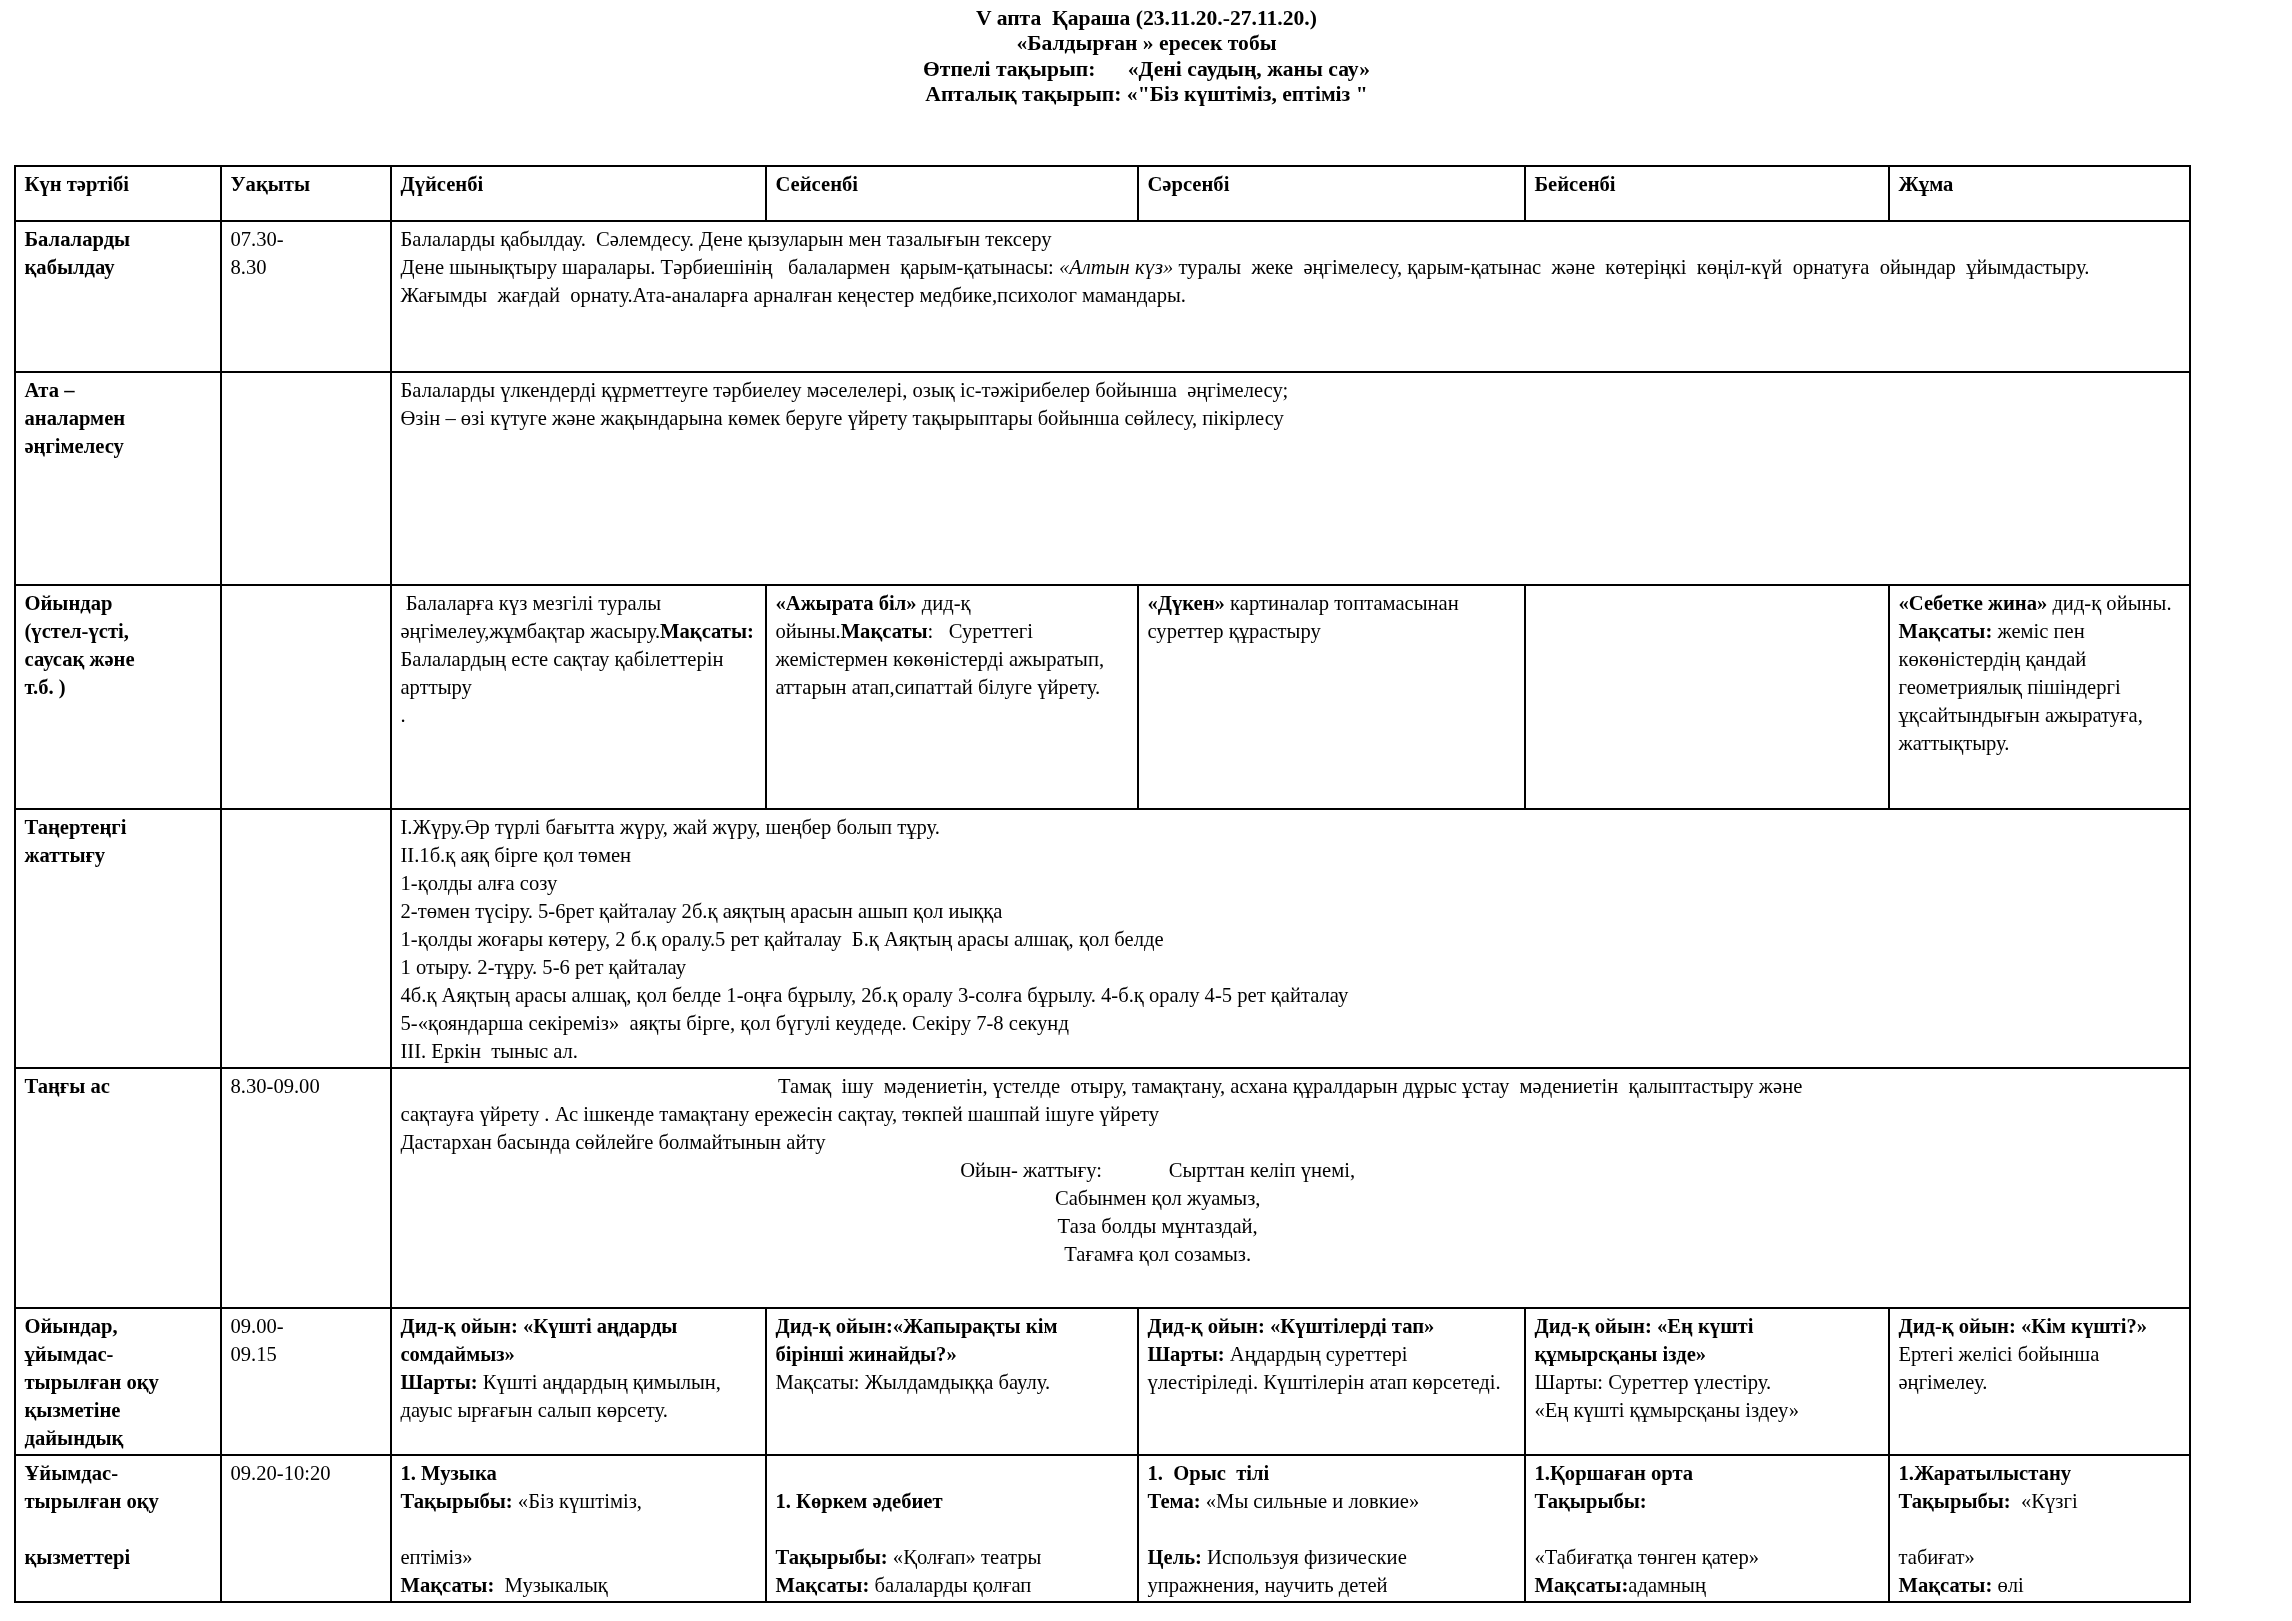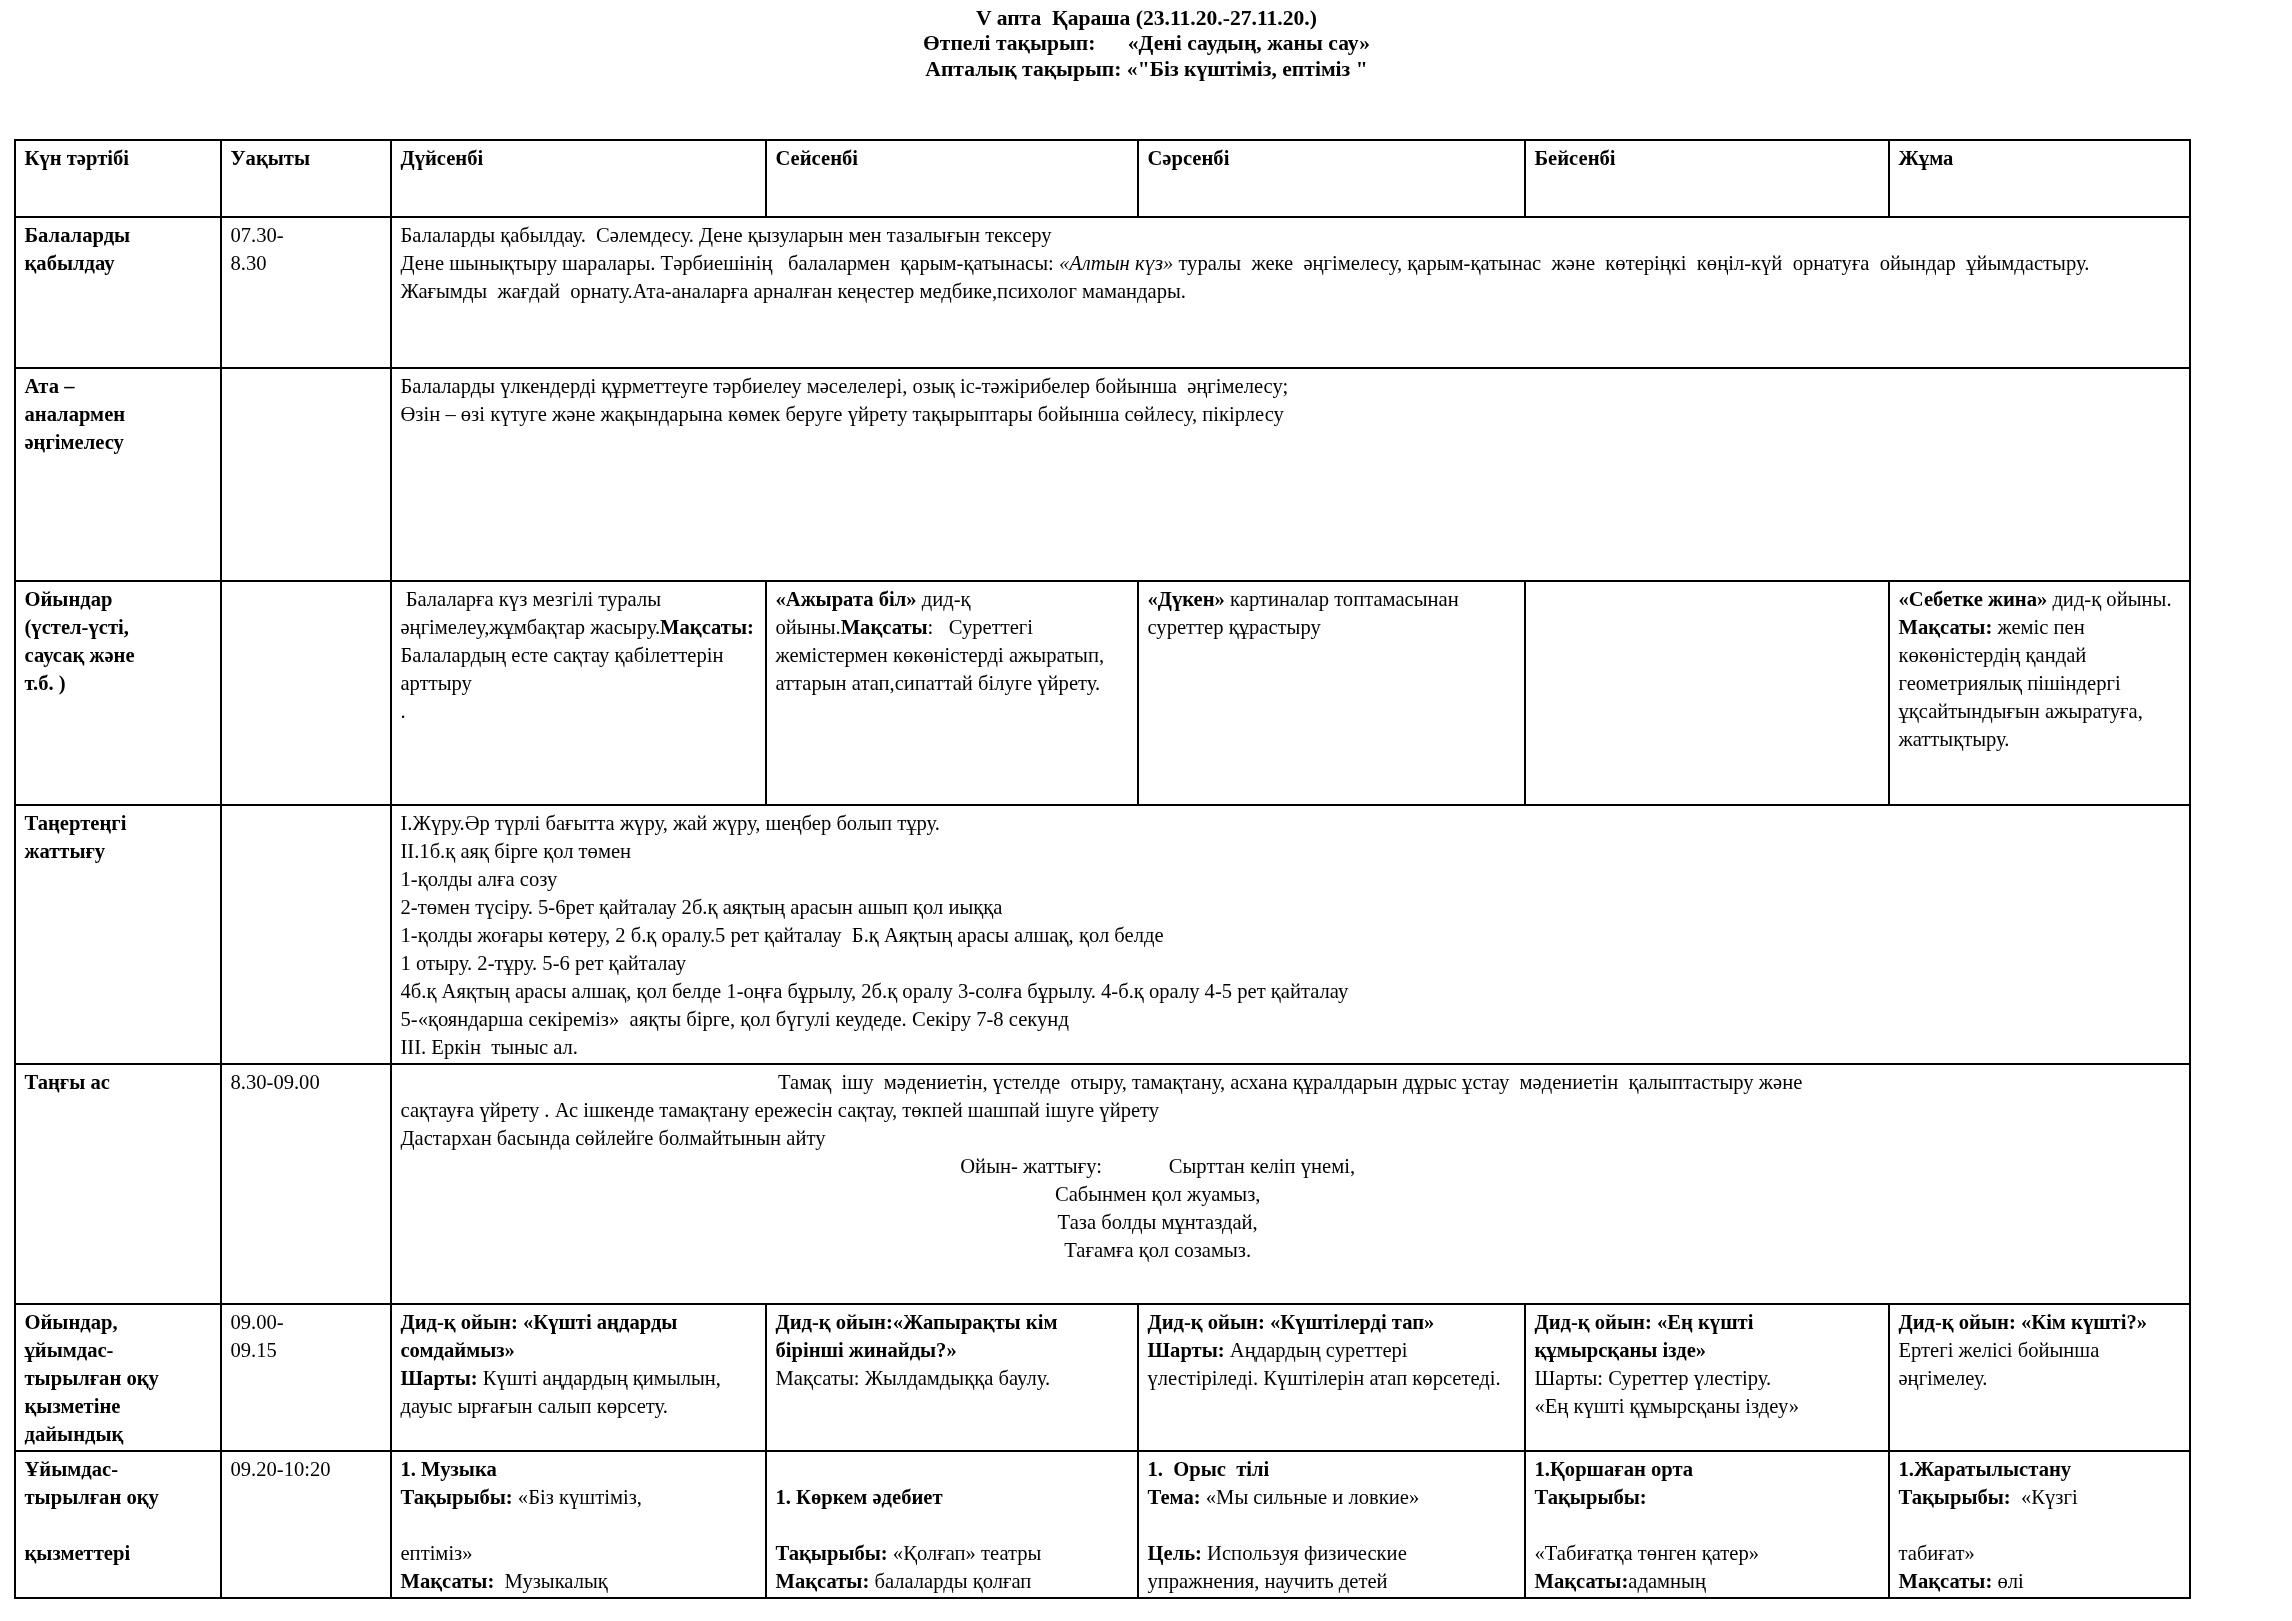--- a/index.html
+++ b/index.html
@@ -17,41 +17,42 @@
     border-collapse:collapse;table-layout:fixed;
     width:2175px;margin-left:13.7px;margin-top:57px;
     border:2.9px solid #000;
   }
   table.cyclo th, table.cyclo td{
     border:2px solid #000;border-top-width:2.9px;border-bottom-width:2.9px;
     vertical-align:top;padding:2.9px 8.8px 2px 8.8px;
     font-size:20.6px;line-height:1.36;overflow:hidden;
   }
   table.cyclo th{text-align:left;font-weight:bold;}
-  tr.hdr-row{height:77px;}
+  tr.hdr-row{height:55px;}
   tr.r1{height:151px;}
   tr.r2{height:213px;}
   tr.r3{height:224px;}
   tr.r4{height:255px;}
   tr.r5{height:240px;}
   tr.r6{height:113px;}
   tr.r7{height:124px;}
   .label-cell{font-weight:bold;}
   .pt28{padding-top:29px;}
   .ln{white-space:pre-wrap;min-height:1.36em;}
   .b{font-weight:bold;}
   .i{font-style:italic;}
   .ctr{text-align:center;}
   .poem{text-align:center;padding-right:265px;}
 </style>
 </head>
 <body>
 
 <div class="doc-header">
   <div class="hline">V апта  Қараша (23.11.20.-27.11.20.)</div>
+  <div class="hline">«Балдырған » ересек тобы</div>
   <div class="hline">Өтпелі тақырып:      «Дені саудың, жаны сау»</div>
   <div class="hline">Апталық тақырып: «"Біз күштіміз, ептіміз "</div>
 </div>
 
 <table class="cyclo">
   <colgroup>
     <col style="width:206px">
       <col style="width:170px">
       <col style="width:375px">
     <col style="width:372px">

